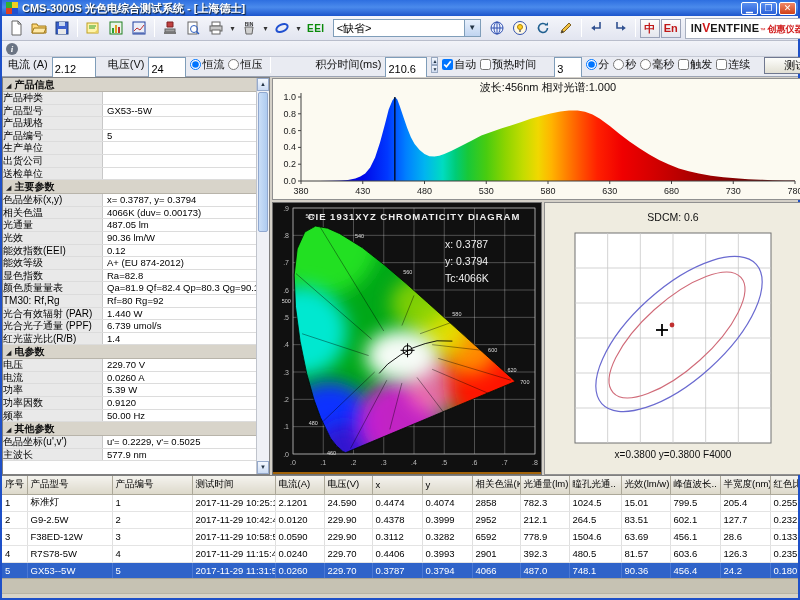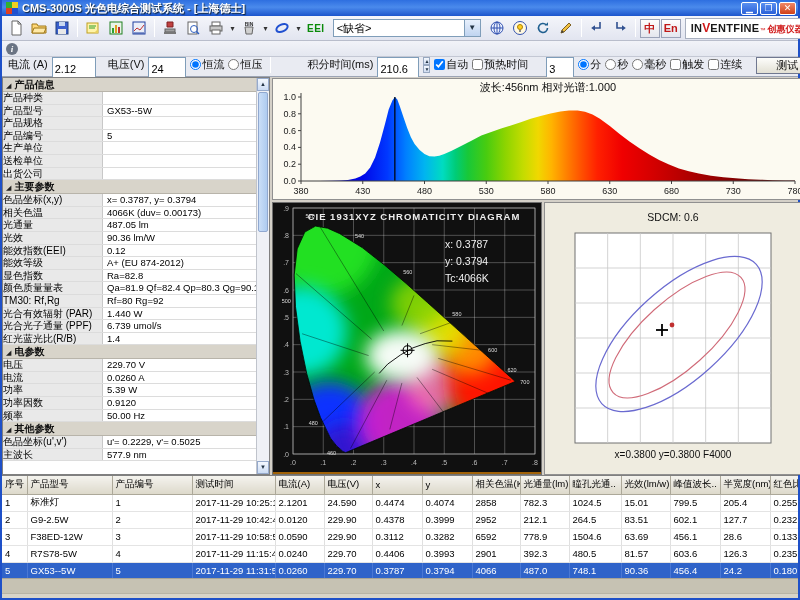--- a/index.html
+++ b/index.html
@@ -228,21 +228,21 @@
   </div>
 
   <div class="ctrlrow">
     <label>电流 (A)</label>
     <input class="tin" style="width: 44px;" value="2.12">
     <label style="margin-left:8px">电压(V)</label>
     <input class="tin" style="width: 38px;" value="24">
     <span><input type="radio" name="ccv" checked="" style=""><label>恒流</label></span>
     <span><input type="radio" name="ccv" style=""><label>恒压</label></span>
     <span class="vsep"></span>
-    <label style="margin-left:28px">积分时间(ms)</label>
+    <label style="margin-left:36px">积分时间(ms)</label>
     <input class="tin" style="width: 42px;" value="210.6">
     <span class="spin">
         <span>▲</span>
         <span>▼</span>
       </span>
     <span><input type="checkbox" checked="" style=""><label>自动</label></span>
     <span><input type="checkbox" style=""><label>预热时间</label></span>
     <input class="tin" style="width: 28px; margin-left: 14px;" value="3">
     <span><input type="radio" name="tu" checked="" style=""><label>分</label></span>
     <span><input type="radio" name="tu" style=""><label>秒</label></span>
@@ -270,25 +270,25 @@
           </div>
           <div class="pg-row">
             <span class="pg-k">产品编号</span>
             <span class="pg-v">5</span>
           </div>
           <div class="pg-row">
             <span class="pg-k">生产单位</span>
             <span class="pg-v"></span>
           </div>
           <div class="pg-row">
+            <span class="pg-k">出货公司</span>
+            <span class="pg-v"></span>
+          </div>
+          <div class="pg-row">
             <span class="pg-k">送检单位</span>
-            <span class="pg-v"></span>
-          </div>
-          <div class="pg-row">
-            <span class="pg-k">出货公司</span>
             <span class="pg-v"></span>
           </div>
           <div class="pg-head"><span class="pg-tri">◢</span><span>主要参数</span></div>
           <div class="pg-row">
             <span class="pg-k">色品坐标(x,y)</span>
             <span class="pg-v">x= 0.3787, y= 0.3794</span>
           </div>
           <div class="pg-row">
             <span class="pg-k">相关色温</span>
             <span class="pg-v">4066K (duv= 0.00173)</span>

